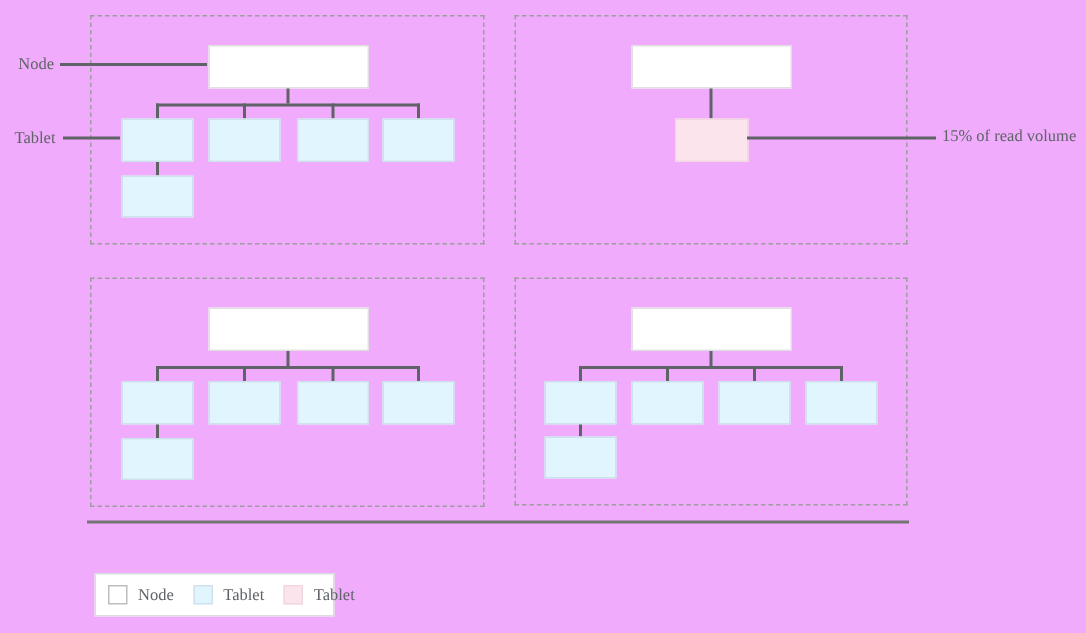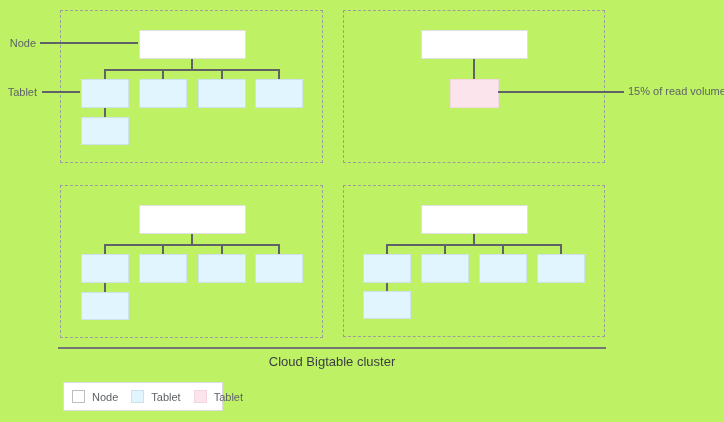--- a/index.html
+++ b/index.html
@@ -14,22 +14,22 @@
     --cluster-line:#757575;
     --label-text:#5f6368;
     --title-text:#3c4043;
     --legend-border:#dadce0;
     --legend-node-swatch-border:#bdbdbd;
   }
   html,body{margin:0;padding:0;background:#fff;}
   .canvas{
     position:relative;
     width:724px;height:422px;
-    background:#bef264;
-    font-family:Liberation Sans, sans-serif;
+    background:#f0abfc;
+    font-family:Liberation Serif, serif;
     overflow:hidden;
   }
   .quadrant{
     position:absolute;
     border:1px dashed var(--dashed-border);
     box-sizing:border-box;
   }
   .q-tl{left:60px;top:10px;width:263px;height:153px;}
   .q-tr{left:343px;top:10px;width:262px;height:153px;}
   .q-bl{left:60px;top:185px;width:263px;height:153px;}
@@ -174,21 +174,20 @@
   </div>
 
   <div class="side-label lbl-node">Node</div>
   <div class="leader lead-node"></div>
   <div class="side-label lbl-tablet">Tablet</div>
   <div class="leader lead-tablet"></div>
   <div class="leader lead-read"></div>
   <div class="side-label lbl-read">15% of read volume</div>
 
   <div class="cluster-line"></div>
-  <div class="cluster-title">Cloud Bigtable cluster</div>
 
   <div class="legend">
     <div class="legend-item">
       <span class="swatch sw-node"></span>
       <span class="legend-label">Node</span>
     </div>
     <div class="legend-item">
       <span class="swatch sw-blue"></span>
       <span class="legend-label">Tablet</span>
     </div>

